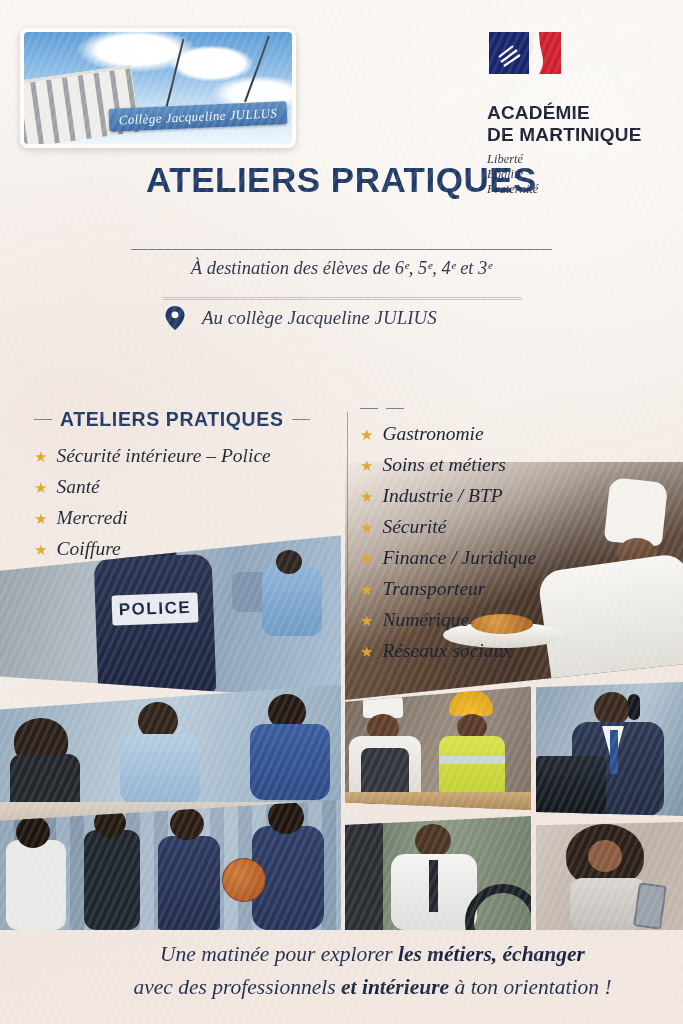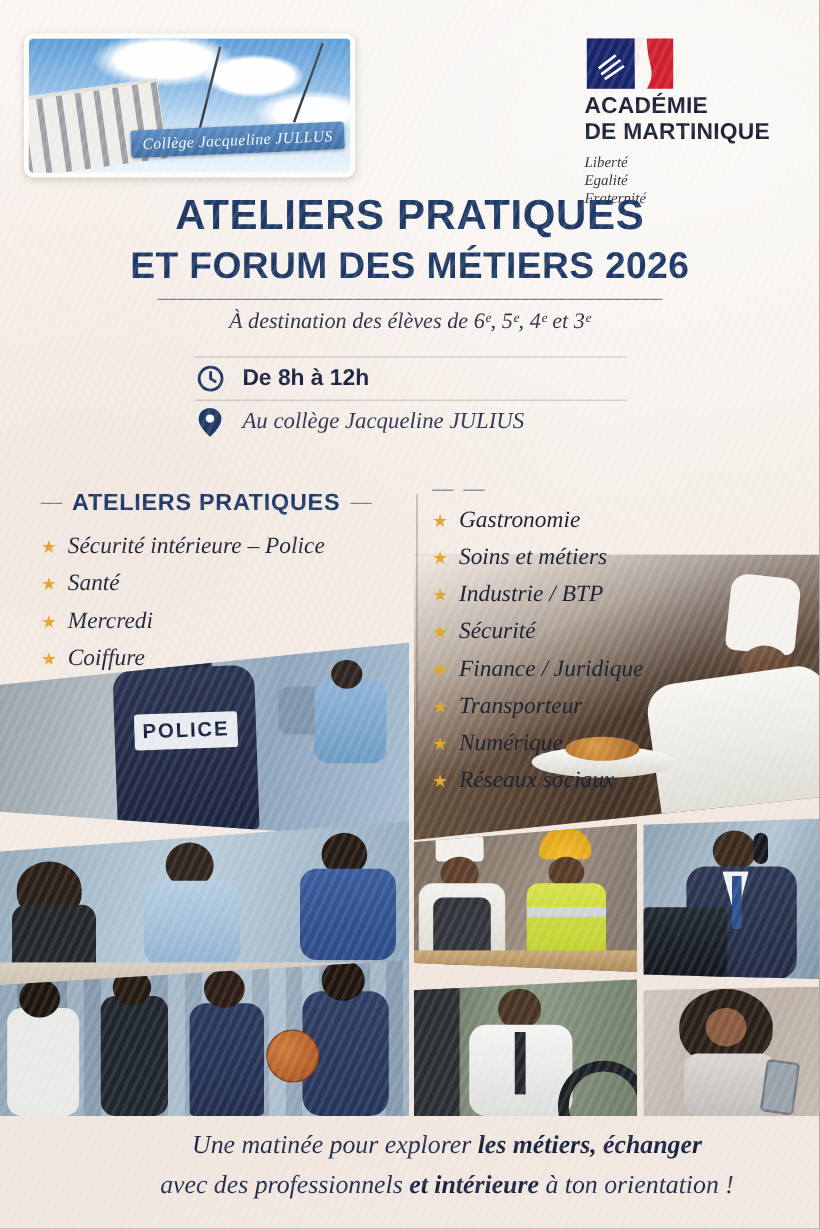--- a/index.html
+++ b/index.html
@@ -28,21 +28,21 @@
     background-size:100% 8px;background-repeat:repeat-y;background-position:0 8px;}
   .school-pole{position:absolute;width:2px;height:70px;background:#3a3f46;transform:rotate(14deg);}
   .school-banner{position:absolute;right:5px;bottom:16px;width:178px;height:23px;
     background:linear-gradient(180deg,#5c8ec2,#3f6ea6);border-radius:3px;transform:rotate(-2.5deg);
     display:flex;align-items:center;justify-content:center;box-shadow:0 1px 3px rgba(0,0,40,.35);}
   .school-banner span{color:#f2f7fd;font-family:"Liberation Serif",serif;font-style:italic;
     font-size:13px;letter-spacing:.4px;white-space:nowrap;}
 
   .gov-logo{position:absolute;left:487px;top:30px;width:180px;}
   .gov-flag{display:block;}
-  .gov-name{margin-top:0;font-weight:800;font-size:19px;line-height:22px;color:#1c2136;letter-spacing:.2px;}
+  .gov-name{margin-top:24px;font-weight:800;font-size:19px;line-height:22px;color:#1c2136;letter-spacing:.2px;}
   .gov-motto{margin-top:6px;font-family:"Liberation Serif",serif;font-style:italic;font-size:12.5px;
     line-height:15px;color:#32333d;}
 
   
   .title{position:absolute;left:0;top:160px;width:100%;text-align:center;color:#1f3a66;}
   .title .l1{font-size:35px;font-weight:800;letter-spacing:.5px;}
   .title .l2{font-size:31px;font-weight:800;letter-spacing:.3px;margin-top:4px;}
   .title-rule{position:absolute;left:131px;top:249px;width:421px;height:1px;background:#5a5a62;opacity:.8;}
   .subtitle{position:absolute;left:0;top:258px;width:100%;text-align:center;
     font-family:"Liberation Serif",serif;font-style:italic;font-size:18.5px;color:#2c3247;}
@@ -105,36 +105,26 @@
     </div>
     <div class="gov-motto">
       <div>Liberté</div>
       <div>Egalité</div>
       <div>Fraternité</div>
     </div>
   </div>
 
   <div class="title">
     <div class="l1">ATELIERS PRATIQUES</div>
-    <div class="l2">ET FORUM DES MÉTIERS 2026</div>
   </div>
   <div class="title-rule"></div>
   <div class="subtitle">À destination des élèves de 6ᵉ, 5ᵉ, 4ᵉ et 3ᵉ</div>
 
   <div class="info">
     <div class="info-sep"></div>
-    <div class="info-row">
-      <span class="info-ic">
-        <svg width="23" height="23" viewBox="0 0 24 24">
-          <circle cx="12" cy="12" r="10" fill="none" stroke="#1f3a66" stroke-width="2.4"></circle>
-          <path d="M12 6.5 V12 L16 14.5" fill="none" stroke="#1f3a66" stroke-width="2.4" stroke-linecap="round"></path>
-        </svg>
-      </span>
-      <span class="info-text-bold">De 8h à 12h</span>
-    </div>
     <div class="info-sep"></div>
     <div class="info-row">
       <span class="info-ic">
         <svg width="22" height="26" viewBox="0 0 22 26">
           <path d="M11 1 C5.5 1 1.5 5.2 1.5 10.2 C1.5 17 11 25 11 25 S20.5 17 20.5 10.2 C20.5 5.2 16.5 1 11 1 z" fill="#1f3a66"></path>
           <circle cx="11" cy="9.8" r="3.4" fill="#ffffff"></circle>
         </svg>
       </span>
       <span class="info-text-italic">Au collège Jacqueline JULIUS</span>
     </div>

